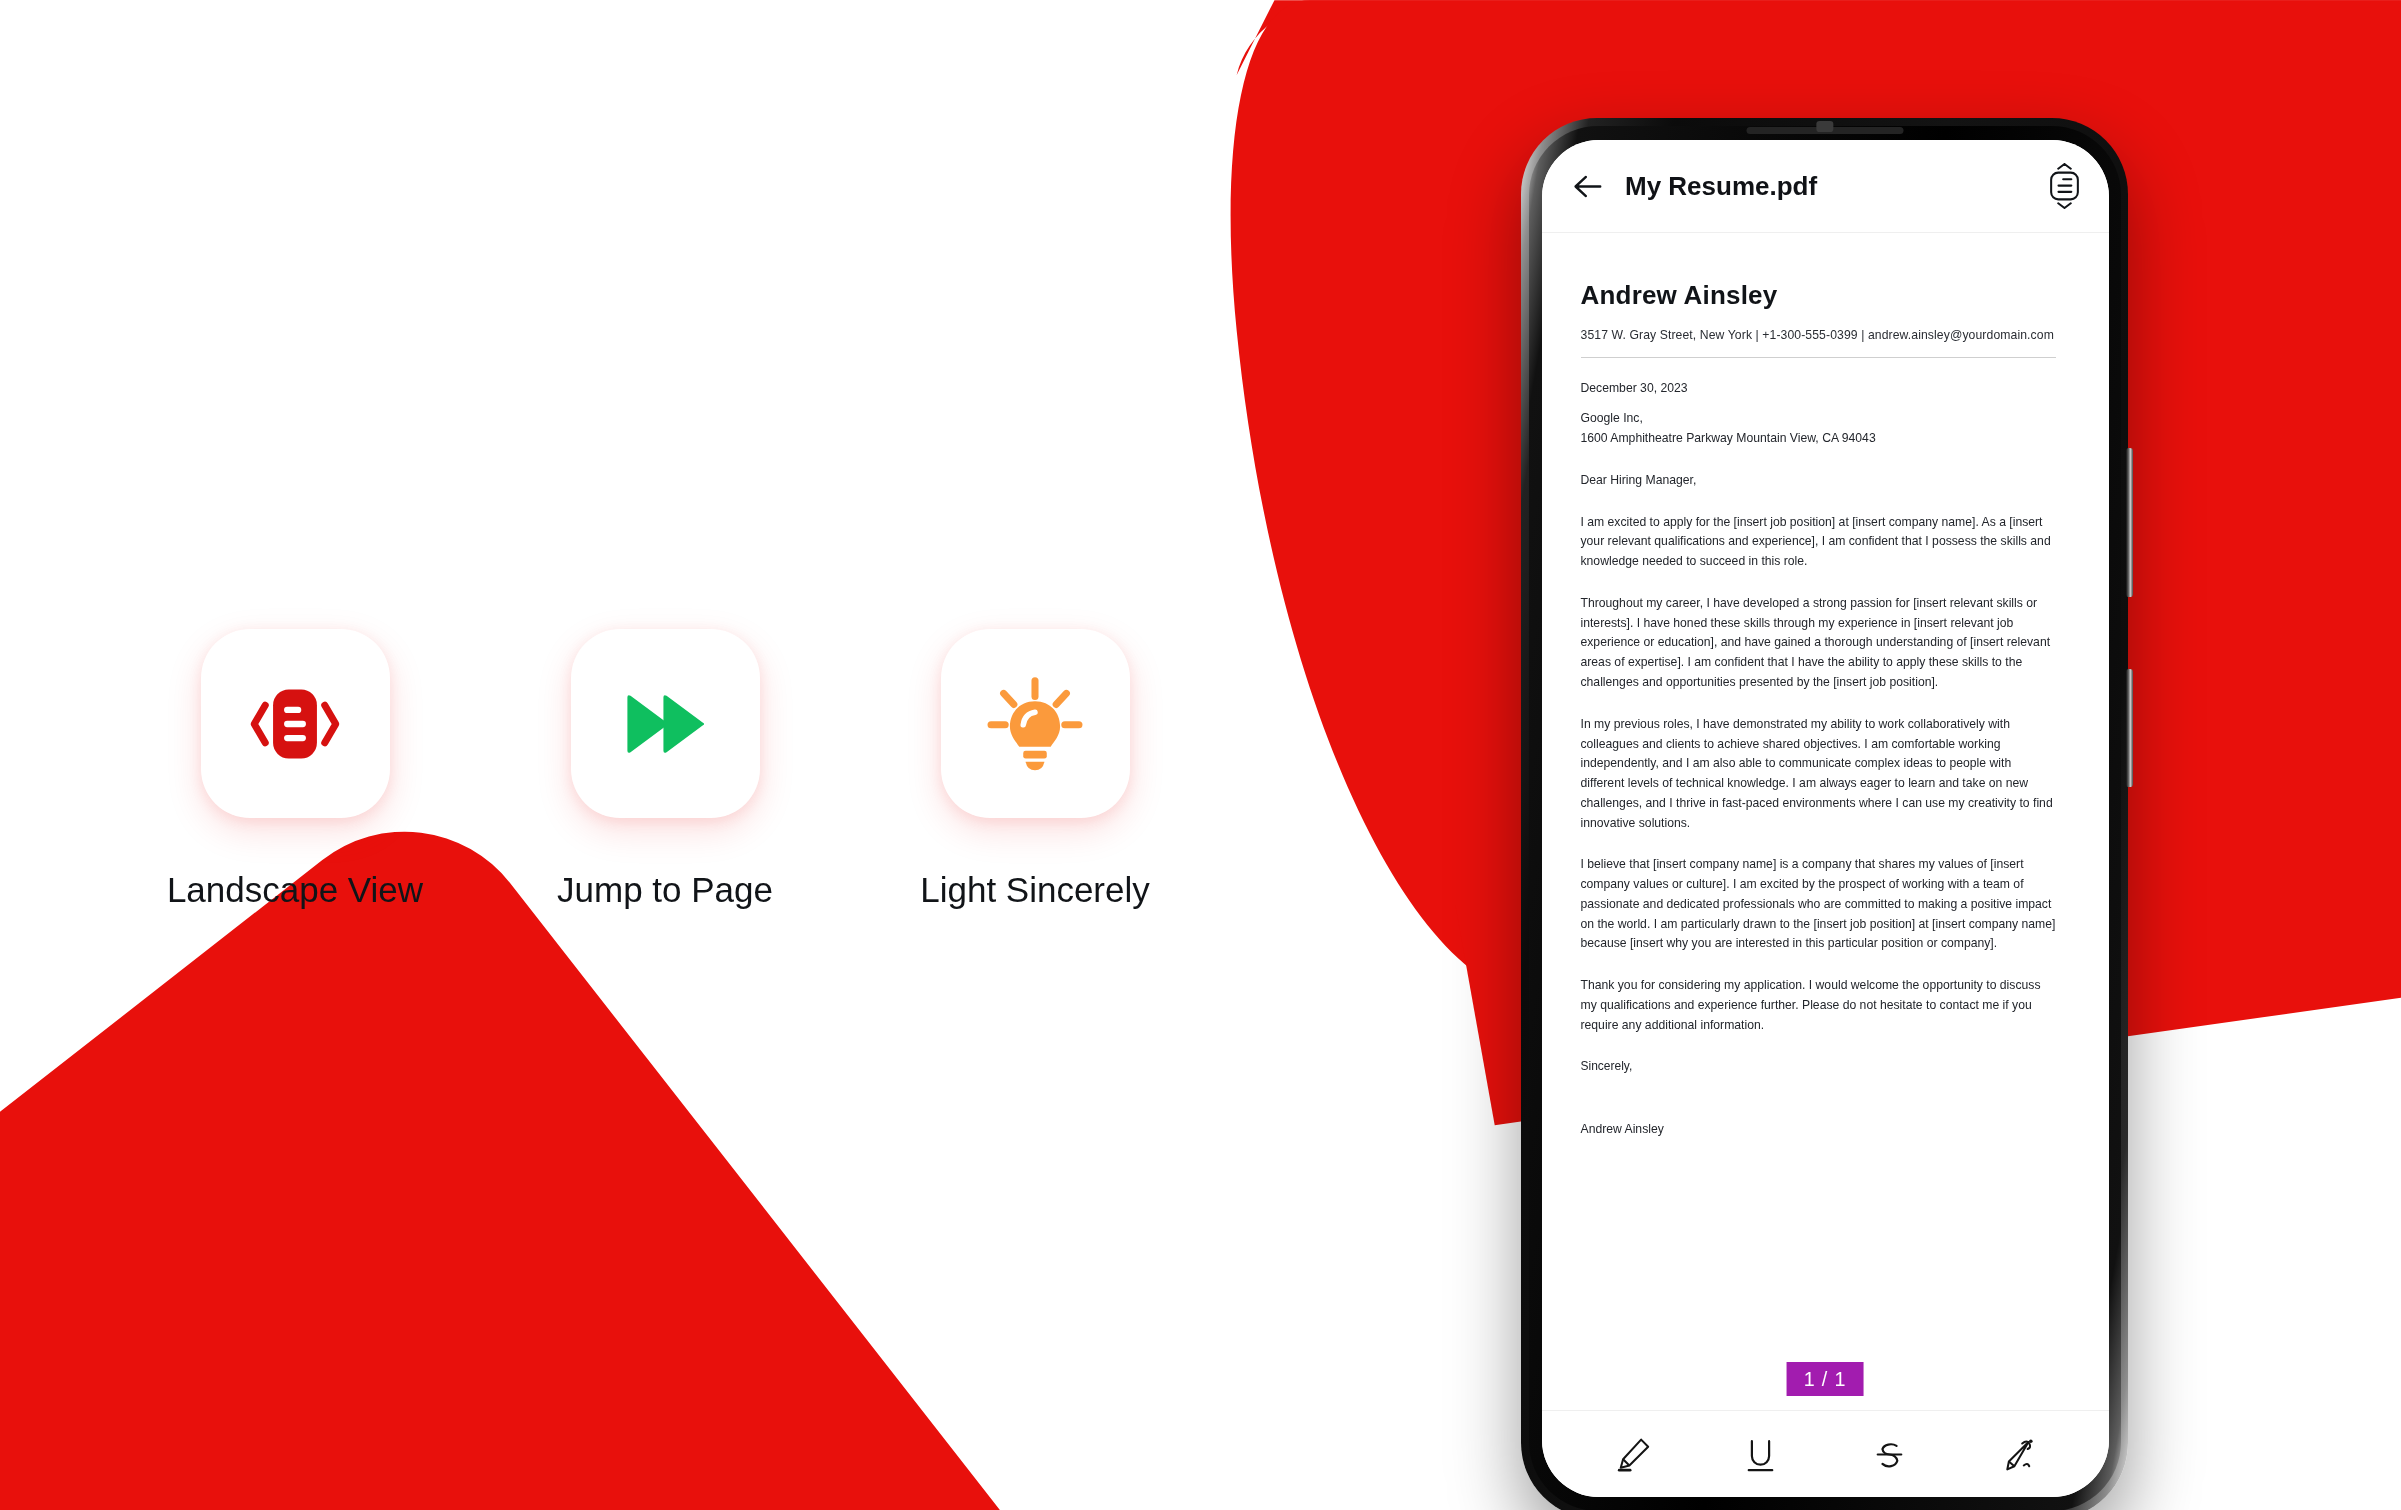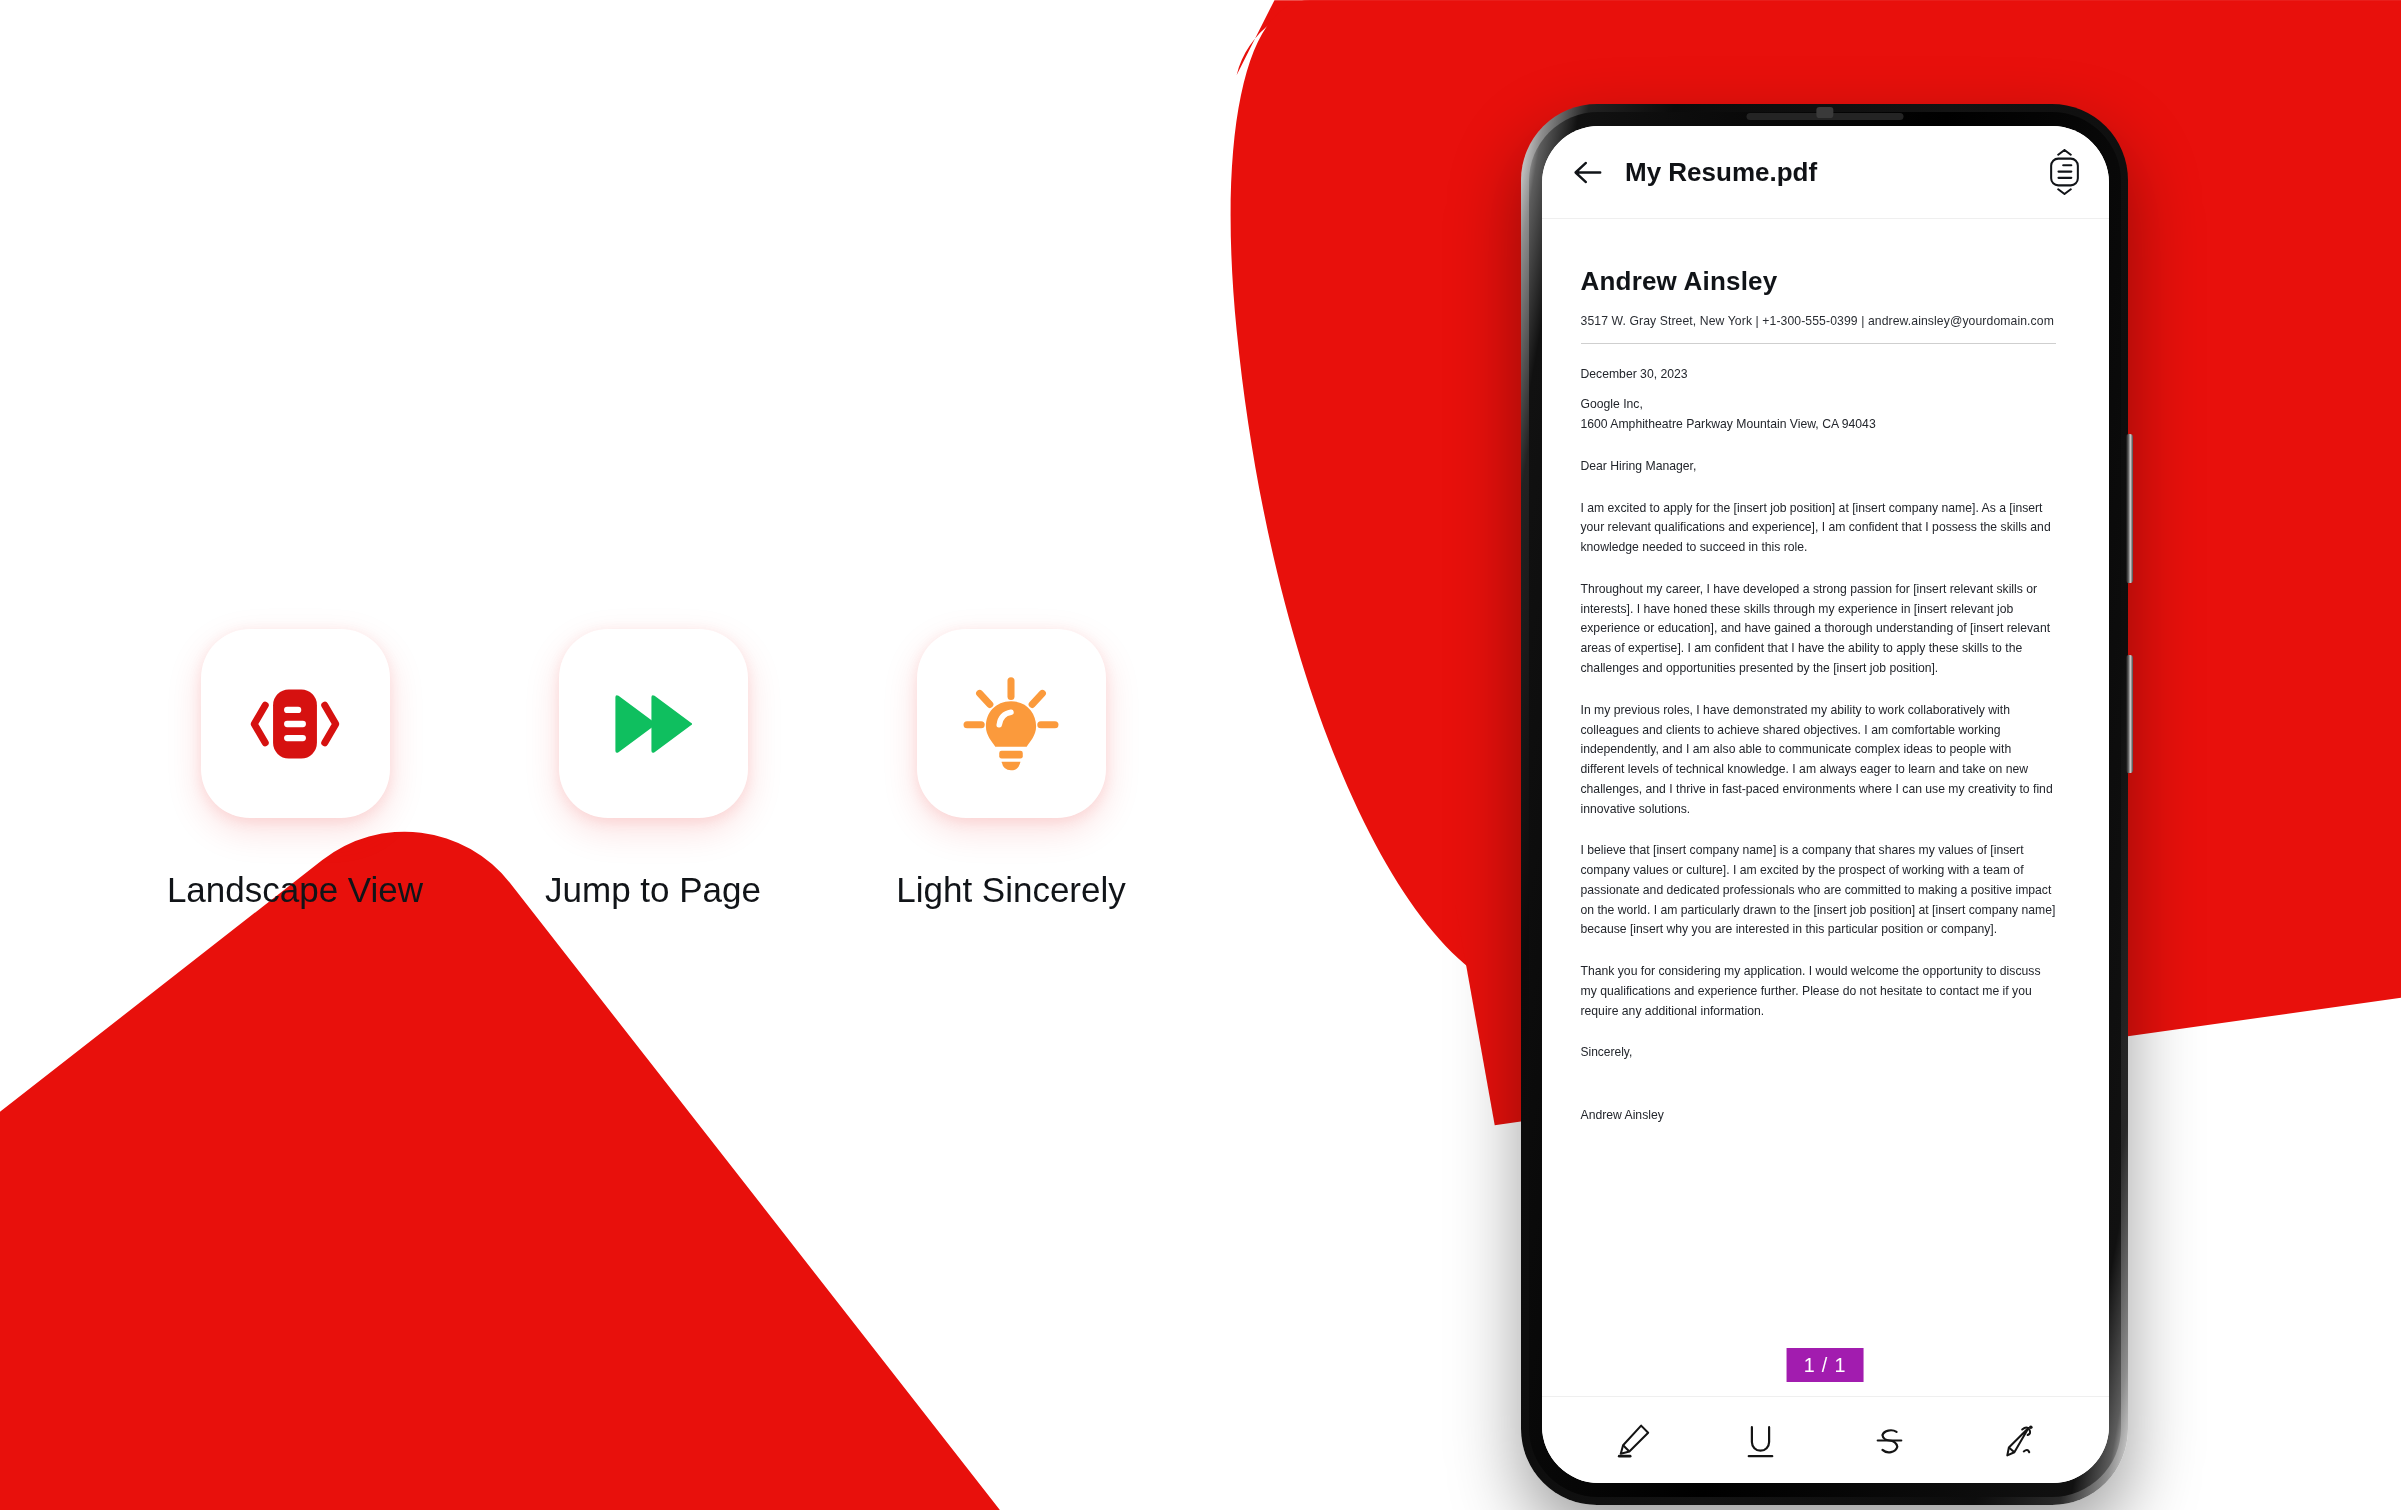--- a/index.html
+++ b/index.html
@@ -21,38 +21,38 @@
   }
   #headline {
     position:absolute; left:132px; top:486px;
     font-size:82px; font-weight:bold; letter-spacing:-0.8px;
     color:#262D38; white-space:nowrap;
     font-family:"Liberation Sans", sans-serif;
   }
 
   #features {
     position:absolute; left:118px; top:629px; width:1149px;
-    display:flex; gap:4px;
+    display:flex; gap:16px;
   }
   .feature { width:354px; display:flex; flex-direction:column; align-items:center; }
   .feature-card {
     width:189px; height:189px; border-radius:49px; background:#ffffff;
     display:flex; align-items:center; justify-content:center;
     box-shadow: 0 12.6px 36px rgba(232,16,12,0.13),
                 0 3.1px 14px rgba(232,16,12,0.09);
     position:relative;
   }
   .feature-label {
     margin-top:52px; font-size:35px; color:#111418;
     font-family:"Liberation Sans", sans-serif; white-space:nowrap;
   }
 
   
   #phone {
-    position:absolute; left:1521px; top:104px;
+    position:absolute; left:1521px; top:118px;
     width:607px; height:622px; 
     z-index:5;
   }
   #phone-outer {
     position:absolute; left:0; top:0; width:607px; height:1401px;
     border-radius:76px;
     background:linear-gradient(100deg,#f2f2f2 0%, #8e8e8e 3%, #222 8%,
                #0b0b0b 18%, #131313 50%, #0d0d0d 82%, #2a2a2a 92%,
                #8d8d8d 97%, #efefef 100%);
     box-shadow:0 31.5px 71px rgba(0,0,0,0.38);

